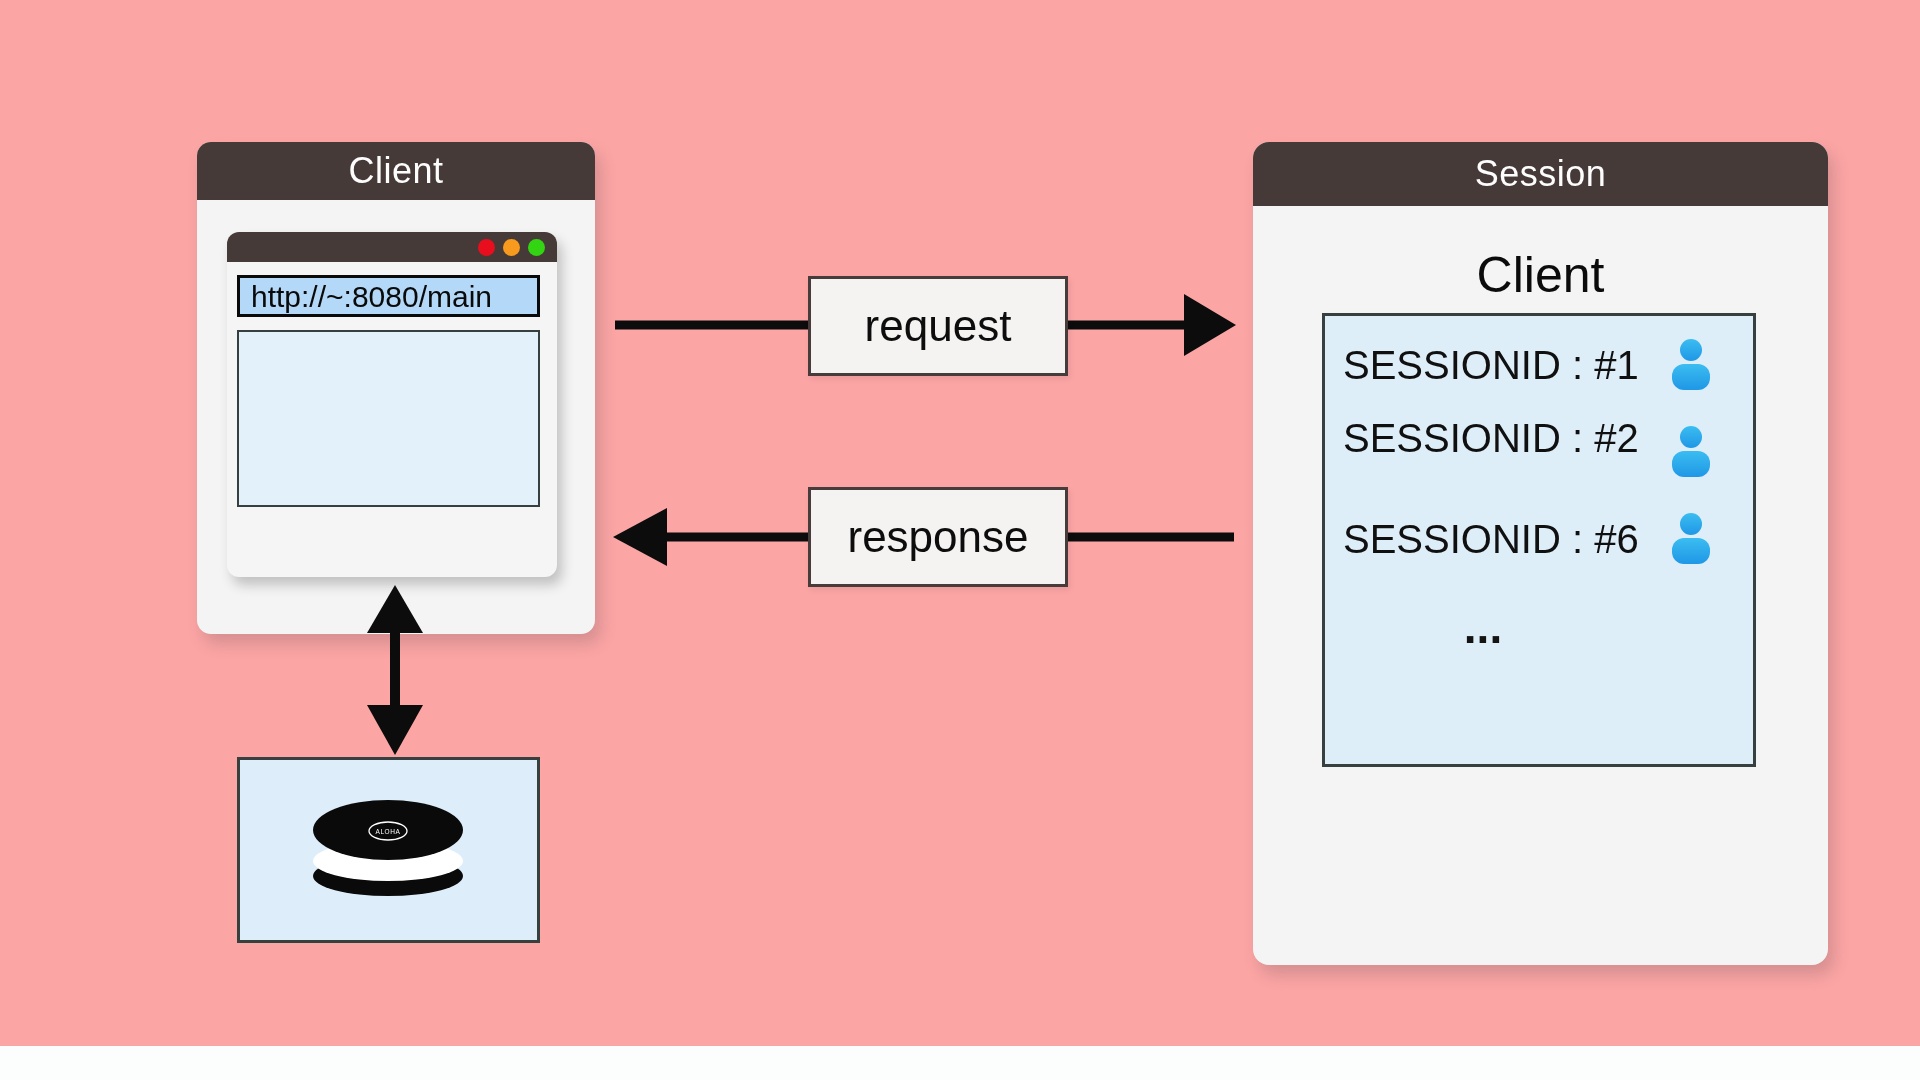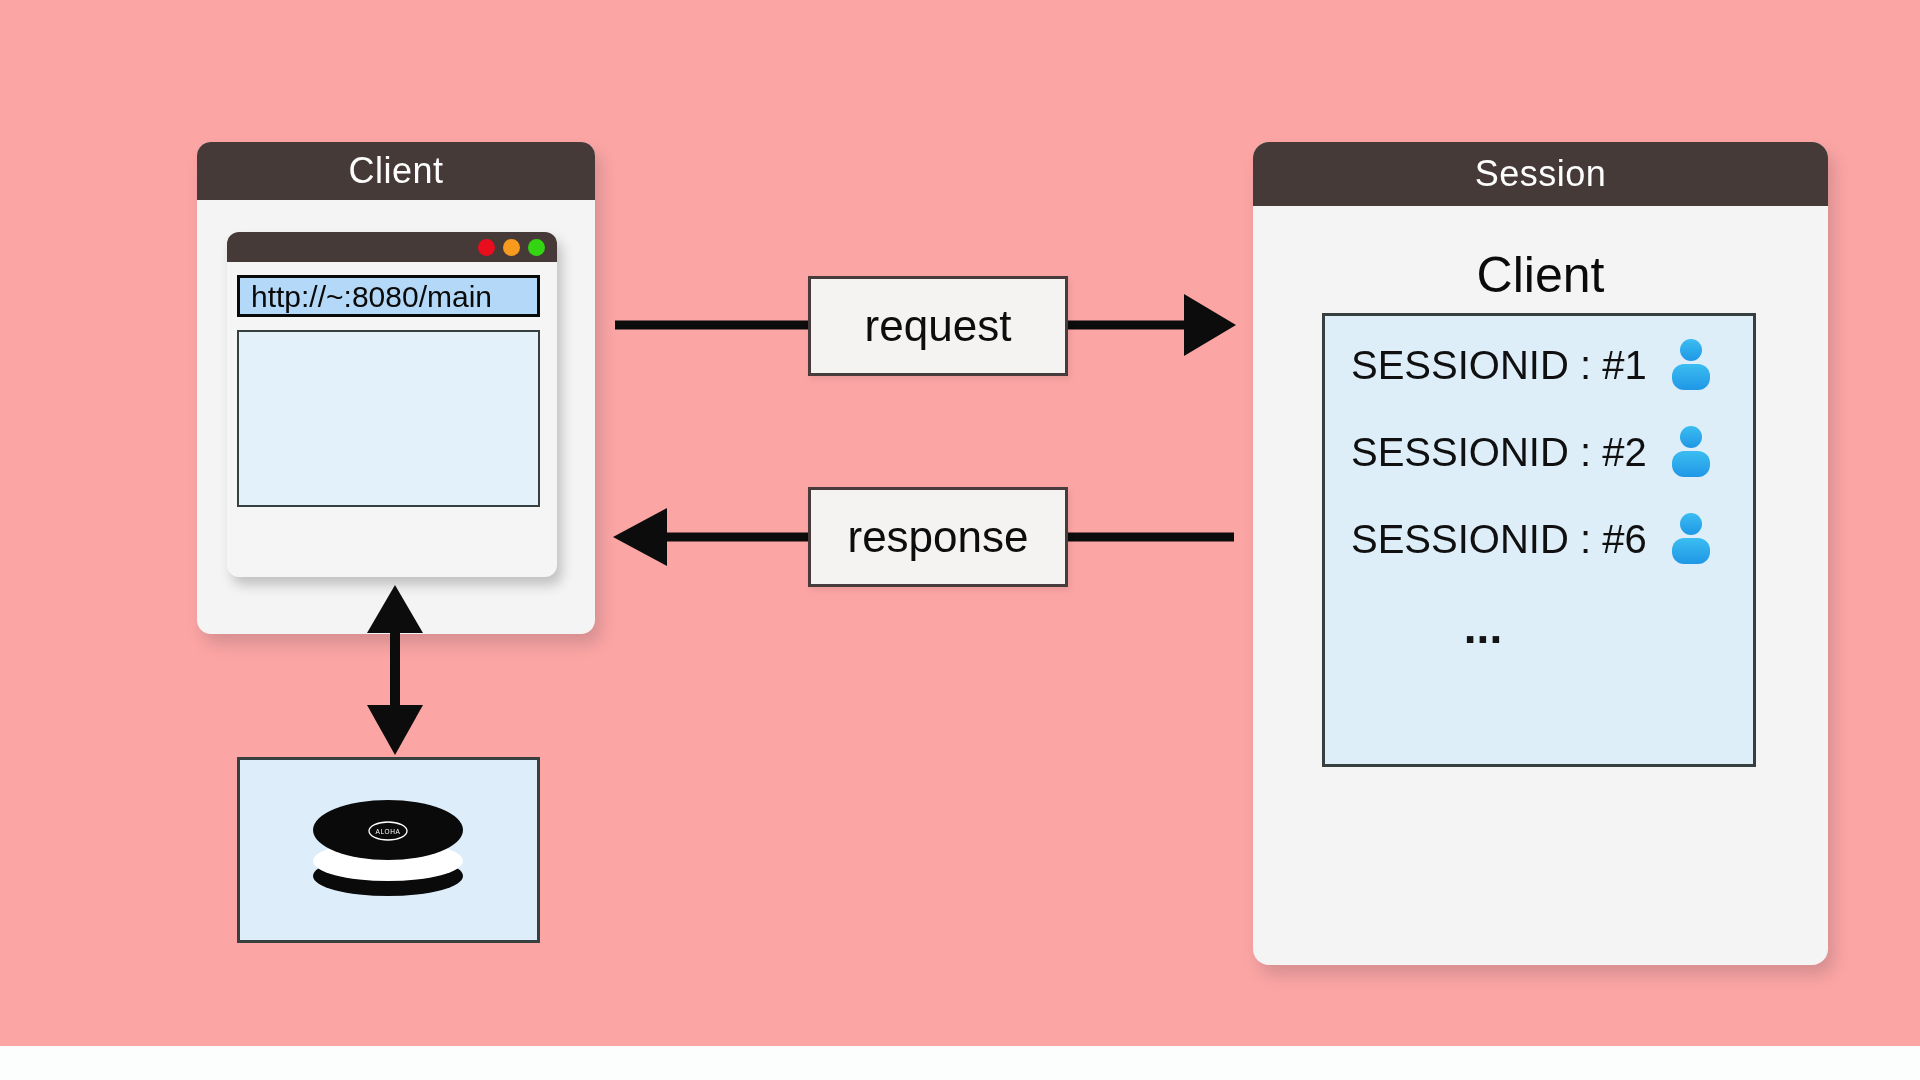--- a/index.html
+++ b/index.html
@@ -45,22 +45,22 @@
   .response-box{left:808px;top:487px;}
   
   .arrows{position:absolute;left:0;top:0;z-index:5;pointer-events:none;}
   .msgbox{z-index:6;}
   
   .session-title{position:absolute;left:1253px;top:246px;width:575px;
         text-align:center;font-size:50px;font-weight:500;color:#0b0b0b;}
   .session-box{position:absolute;left:1322px;top:313px;width:434px;height:454px;
         box-sizing:border-box;background:#deeef9;border:3px solid #36413f;}
   .session-row-label{position:absolute;left:1343px;font-size:40px;font-weight:500;
-        color:#101010;line-height:48px;white-space:nowrap;margin-left:8px;}
-  .row1{top:341px;} .row2{top:428px;} .row3{top:515px;}
+        color:#101010;line-height:48px;white-space:nowrap;}
+  .row1{top:341px;} .row2{top:414px;} .row3{top:515px;}
   .user-icon{position:absolute;left:1671px;}
   .uicon1{top:338px;} .uicon2{top:425px;} .uicon3{top:512px;}
   .session-more{position:absolute;left:1433px;top:600px;width:100px;
         text-align:center;font-size:46px;font-weight:600;color:#141414;}
   
   .cookie-box{position:absolute;left:237px;top:757px;width:303px;height:186px;
         box-sizing:border-box;background:#ddedf9;border:3px solid #36413f;}
   .cookie-svg{position:absolute;left:312px;top:798px;}
   .cookie-label{position:absolute;left:237px;top:960px;width:303px;
         text-align:center;font-size:46px;font-weight:500;color:#0a0a0a;}

